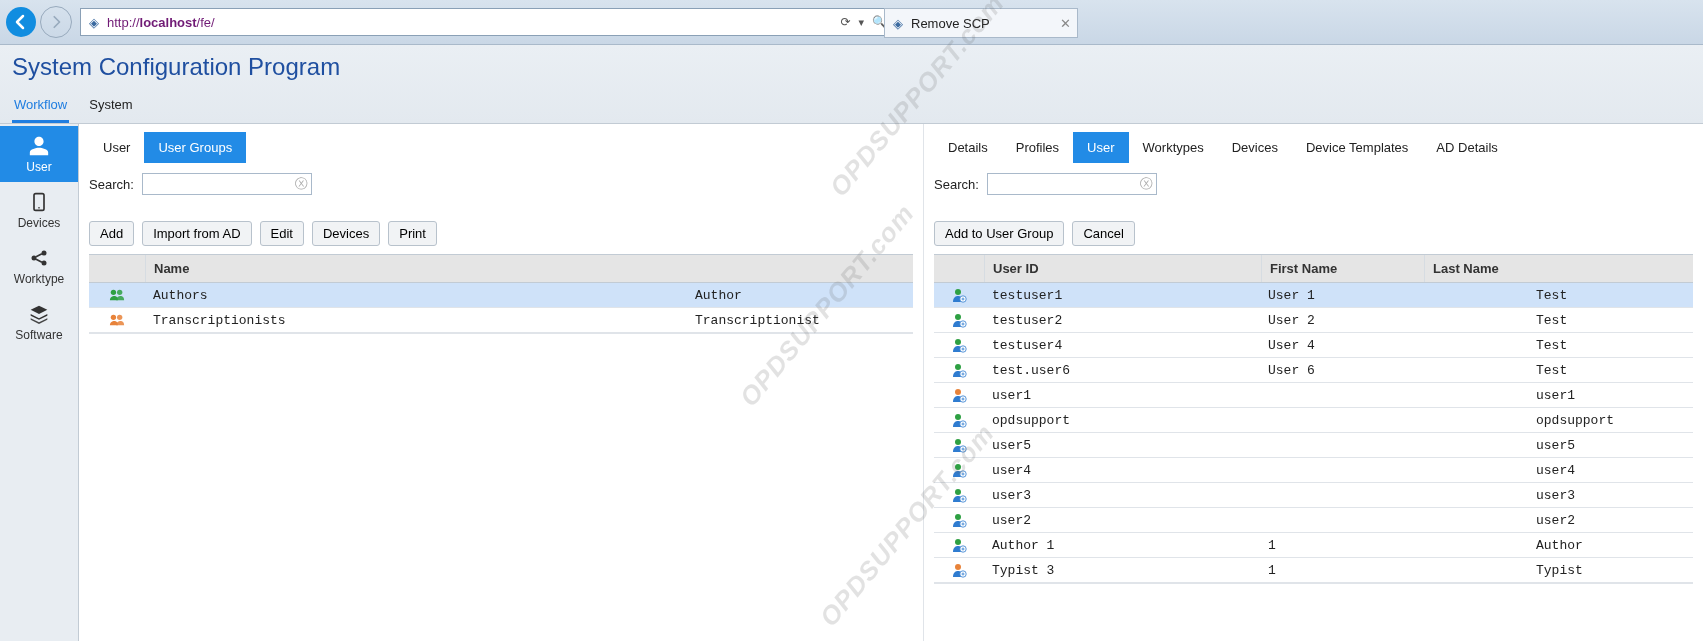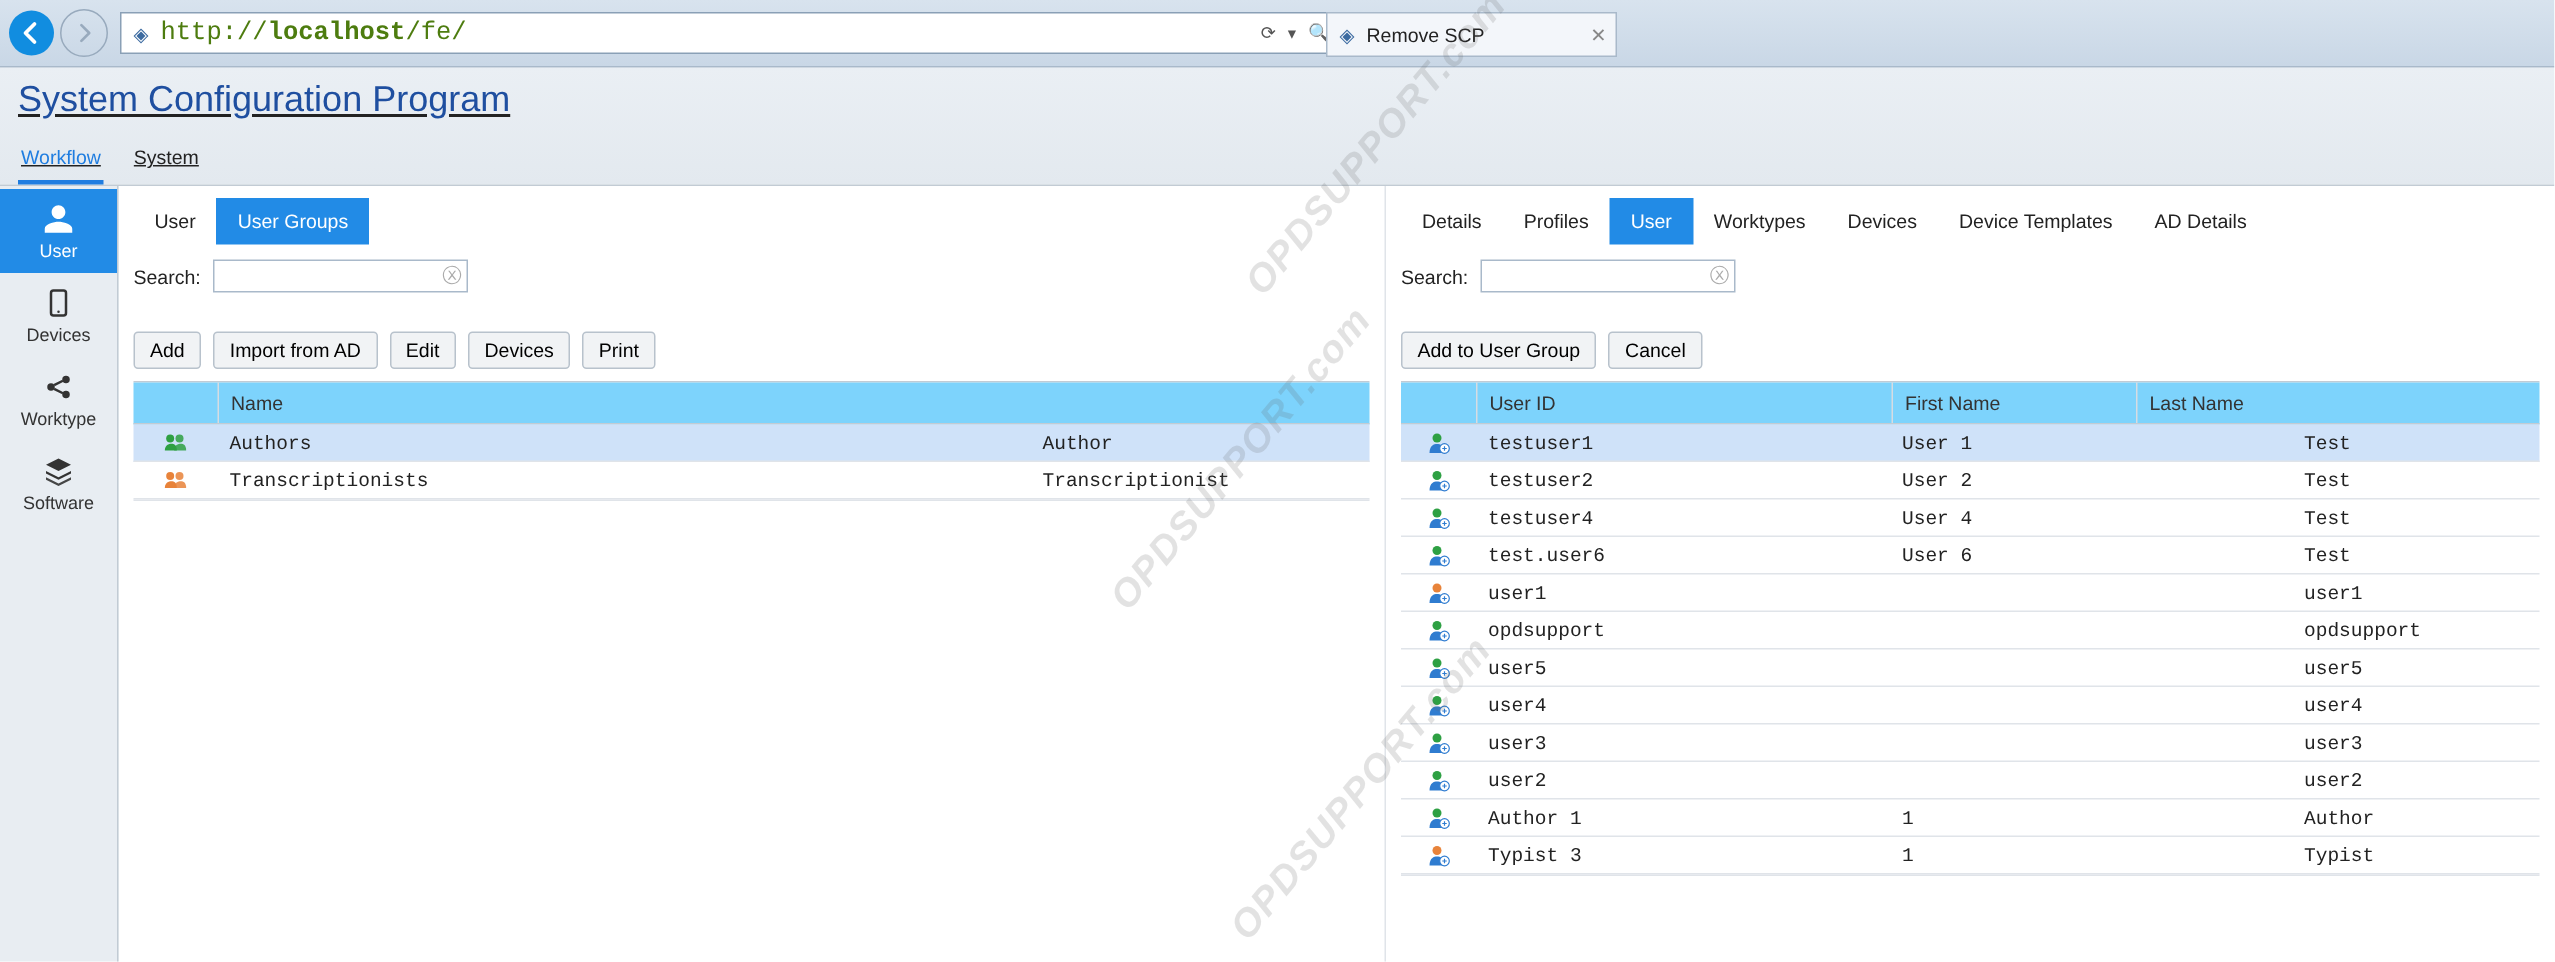--- a/index.html
+++ b/index.html
@@ -55,23 +55,22 @@
   width: 14px;
   height: 14px;
   margin-right: 6px;
   display: flex;
   align-items: center;
   justify-content: center;
   color: #3b6aa0;
 }
 .addr .urltext {
   flex: 1;
-  font-size: 17px;
-  color: #4d7c0f;
-  font-family: Liberation Mono, monospace;
+  font-size: 13px;
+  color: #701a75;
 }
 .addr .search-glyphs {
   color: #555;
   font-size: 12px;
   display: flex;
   gap: 8px;
   align-items: center;
 }
 .tab-ie {
   position: absolute;
@@ -97,21 +96,20 @@
 .tab-ie .tab-close {
   margin-left: auto;
   color: #888;
   cursor: pointer;
 }
 
 .app-header {
   background: linear-gradient(#eaeff4, #e3e9ef);
   border-bottom: 1px solid #c2cbd4;
   padding: 8px 12px 0 12px;
-  text-decoration: underline;
 }
 .app-title {
   color: #1f4fa0;
   font-size: 24px;
   font-weight: 400;
 }
 .top-tabs {
   display: flex;
   margin-top: 10px;
   gap: 18px;
@@ -228,22 +226,23 @@
   padding: 4px 10px;
   font-size: 13px;
   cursor: pointer;
 }
 .grid {
   border-top: 1px solid #c2cbd4;
   border-bottom: 1px solid #e0e4e9;
 }
 .grid-head {
   display: flex;
-  background: #7dd3fc;
+  background: #e5e5e5;
   border-bottom: 1px solid #c2cbd4;
+  font-weight: bold;
 }
 .grid-head .col {
   padding: 6px 8px;
   font-size: 13px;
   color: #333;
   border-left: 1px solid #d6dce2;
 }
 .grid-head .col:first-child { border-left: none; }
 .grid-row {
   display: flex;

